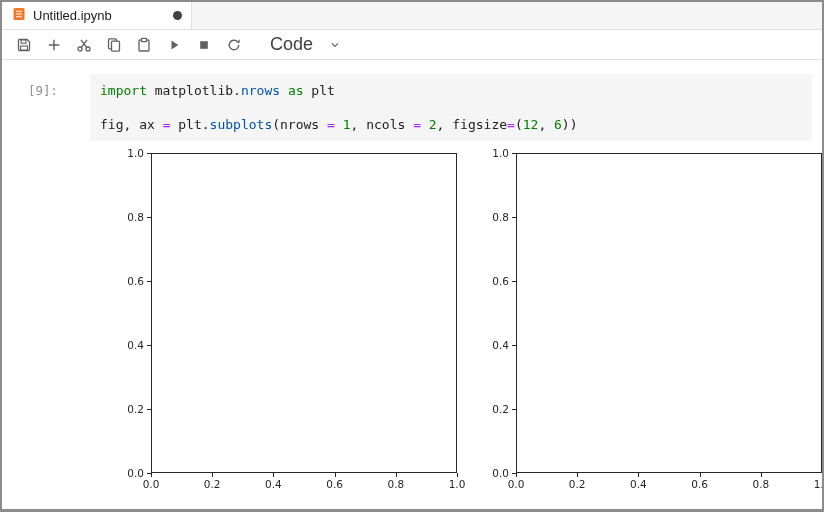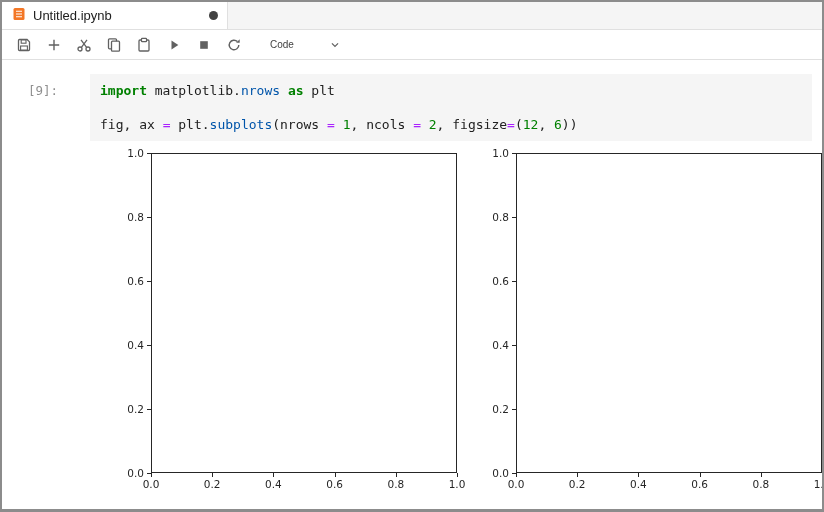--- a/index.html
+++ b/index.html
@@ -15,21 +15,21 @@
 
   
   .tabbar {
     height: 28px;
     background: #f5f5f5;
     border-bottom: 1px solid #e0e0e0;
     display: flex;
     align-items: stretch;
   }
   .tab {
-    width: 226px;
+    width: 190px;
     background: #fff;
     border-right: 1px solid #e0e0e0;
     display: flex;
     align-items: center;
     gap: 7px;
     padding: 0 9px 0 10px;
     cursor: pointer;
   }
   .tab-title { flex: 1; font-size: 13px; color: #212121; white-space: nowrap; overflow: hidden; }
   .dirty-dot { width: 9px; height: 9px; border-radius: 50%; background: #424242; flex: none; }
@@ -48,21 +48,21 @@
     width: 28px; height: 26px;
     display: flex; align-items: center; justify-content: center;
     background: none; border: none; padding: 0;
     cursor: pointer;
   }
   .tbtn svg { display: block; }
   .celltype {
     margin-left: 16px;
     width: 80px;
     display: flex; align-items: center; justify-content: space-between;
-    font-size: 10px; color: #424242;
+    font-size: 18px; color: #424242;
     padding: 2px 4px;
     cursor: pointer;
   }
 
   
   .main { padding: 14px 10px 0 12px; }
   .cell { display: flex; align-items: flex-start; }
   .prompt {
     flex: none;
     width: 44px;
@@ -80,21 +80,21 @@
     padding: 8px 10px;
   }
   .code-line {
     font-family: "DejaVu Sans Mono", monospace;
     font-size: 13px;
     line-height: 17px;
     min-height: 17px;
     white-space: pre;
     color: #212121;
   }
-  .tok-kw   { color: #008000; font-weight: bold; }
+  .tok-kw   { color: #008000; font-weight: normal; }
   .tok-num  { color: #008000; }
   .tok-op   { color: #aa22ff; }
   .tok-prop { color: #0055aa; }
   .tok-var, .tok-punc, .tok-ws { color: #212121; }
 
   
   .figure {
     display: flex;
     gap: 29px;
     margin: 12px 0 0 107px;

